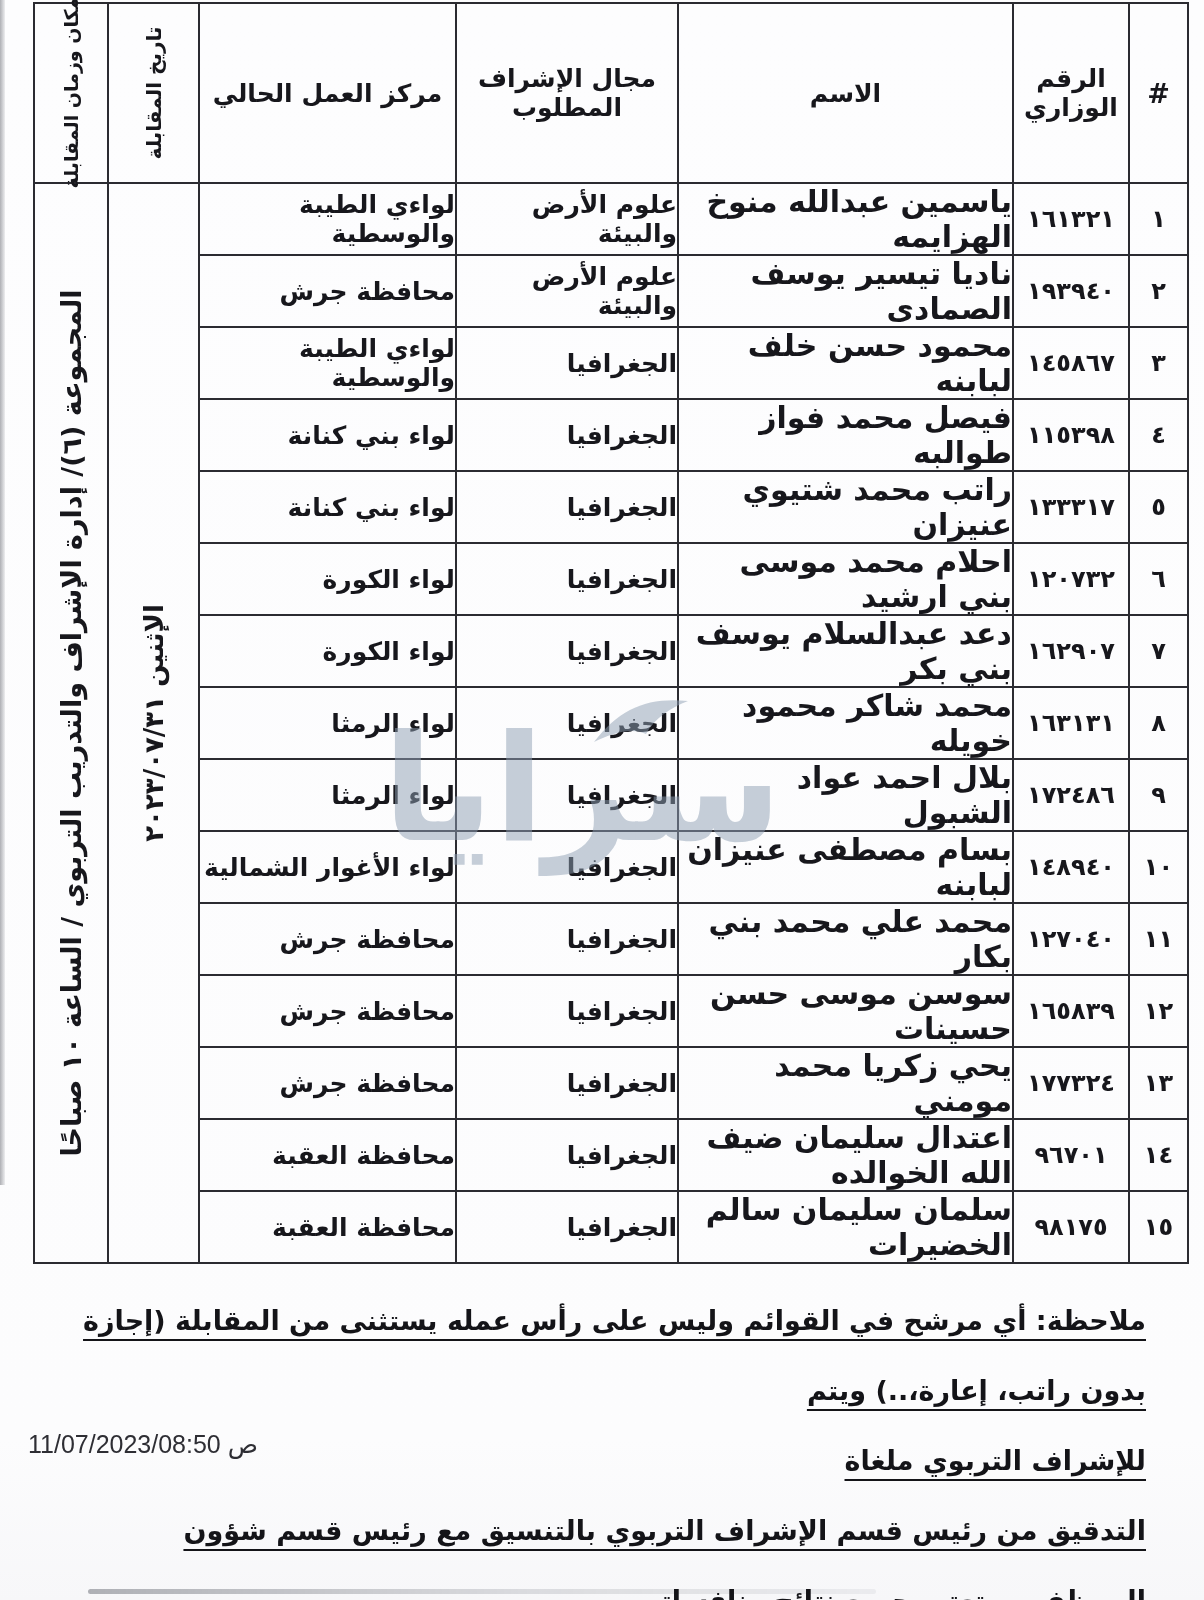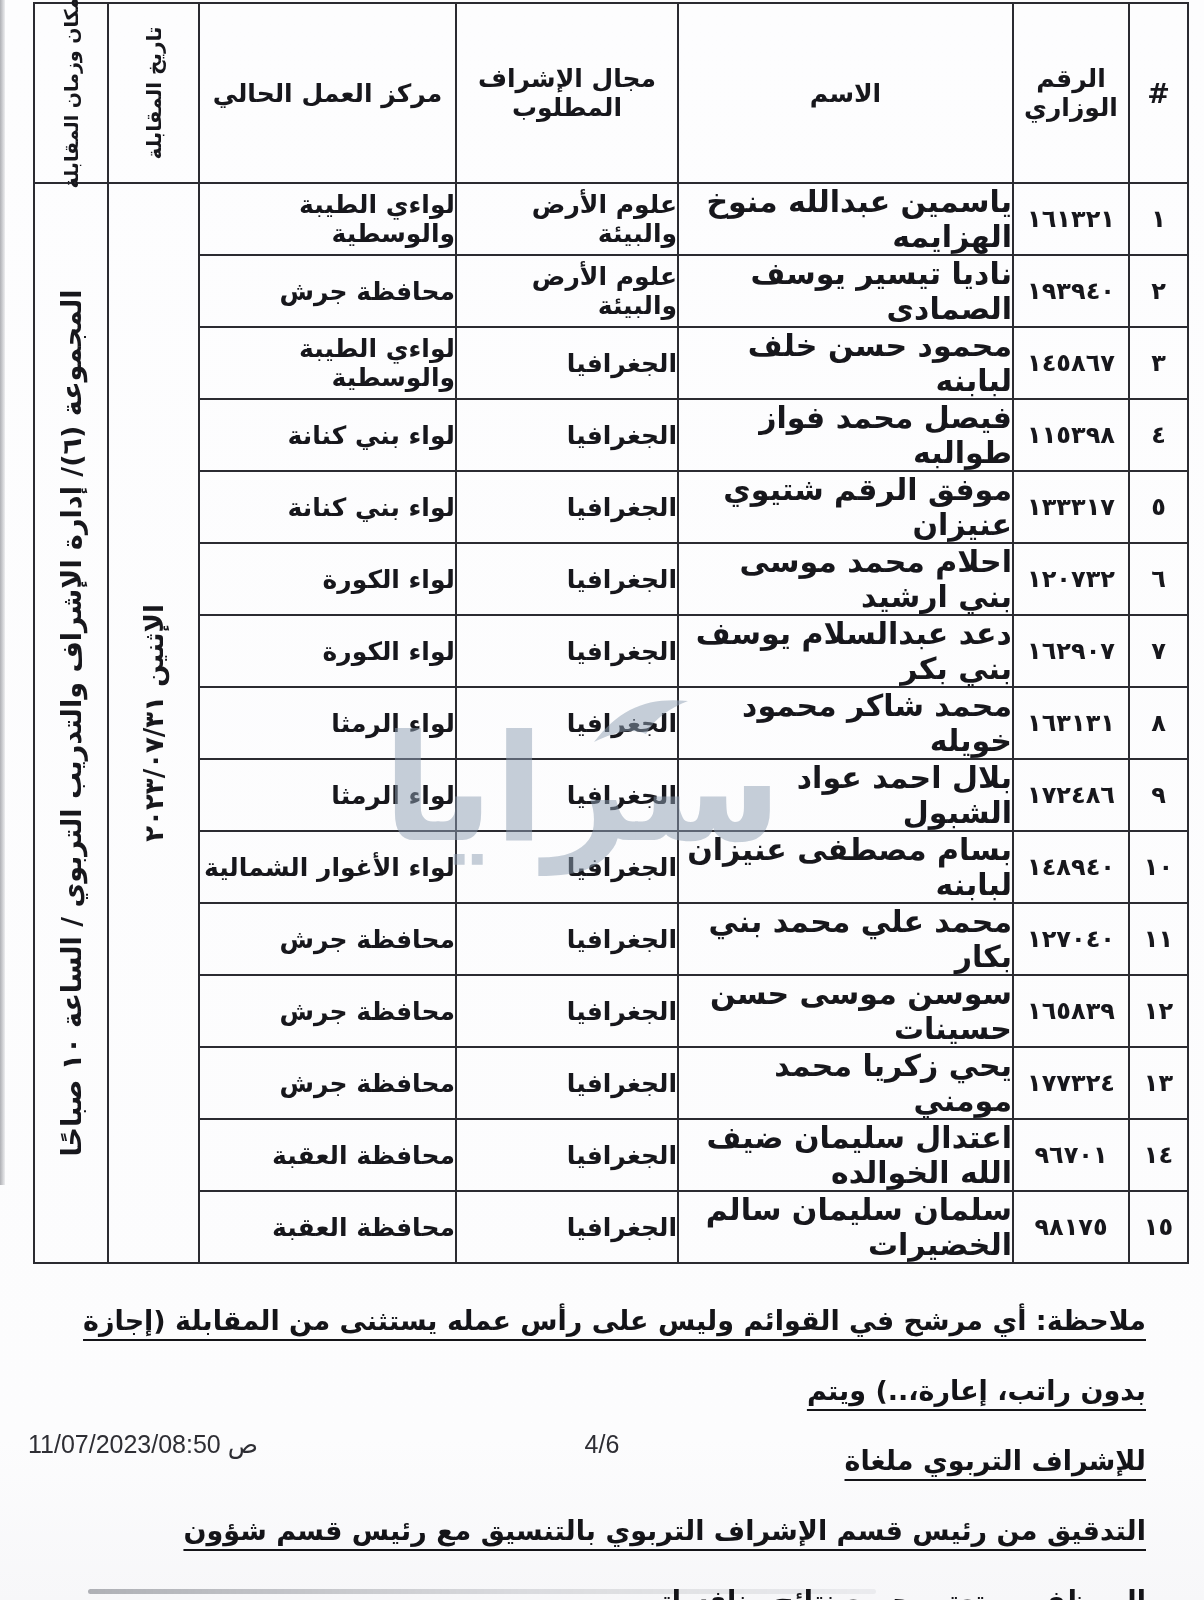--- a/index.html
+++ b/index.html
@@ -116,21 +116,21 @@
         <tr class="body-row">
           <td class="c-idx">٤</td>
           <td class="c-min">١١٥٣٩٨</td>
           <td class="c-name">فيصل محمد فواز طوالبه</td>
           <td class="c-field">الجغرافيا</td>
           <td class="c-center">لواء بني كنانة</td>
         </tr>
         <tr class="body-row">
           <td class="c-idx">٥</td>
           <td class="c-min">١٣٣٣١٧</td>
-          <td class="c-name">موفق الرقم شتيوي عنيزان</td>
+          <td class="c-name">راتب محمد شتيوي عنيزان</td>
           <td class="c-field">الجغرافيا</td>
           <td class="c-center">لواء بني كنانة</td>
         </tr>
         <tr class="body-row">
           <td class="c-idx">٦</td>
           <td class="c-min">١٢٠٧٣٢</td>
           <td class="c-name">احلام محمد موسى بني ارشيد</td>
           <td class="c-field">الجغرافيا</td>
           <td class="c-center">لواء الكورة</td>
         </tr>
@@ -206,16 +206,15 @@
       <path d="M4 50 C30 16 58 5 98 9 C80 16 64 27 56 42 C42 35 22 41 4 50 Z" fill="#8fa0b4"></path>
     </svg>
   </div>
 
   <div class="note" dir="rtl">
     <div><span class="nline">ملاحظة: أي مرشح في القوائم وليس على رأس عمله يستثنى من المقابلة (إجازة بدون راتب، إعارة،..) ويتم</span></div>
     <div><span class="nline">للإشراف التربوي ملغاة</span></div>
     <div><span class="nline">التدقيق من رئيس قسم الإشراف التربوي بالتنسيق مع رئيس قسم شؤون الموظفين وتعتبر جميع نتائج منافساته</span></div>
   </div>
 
-  <div class="page-number">4/6</div>
   <div class="timestamp">11/07/2023/08:50 ص</div>
 
 </div>
 
 </body></html>

